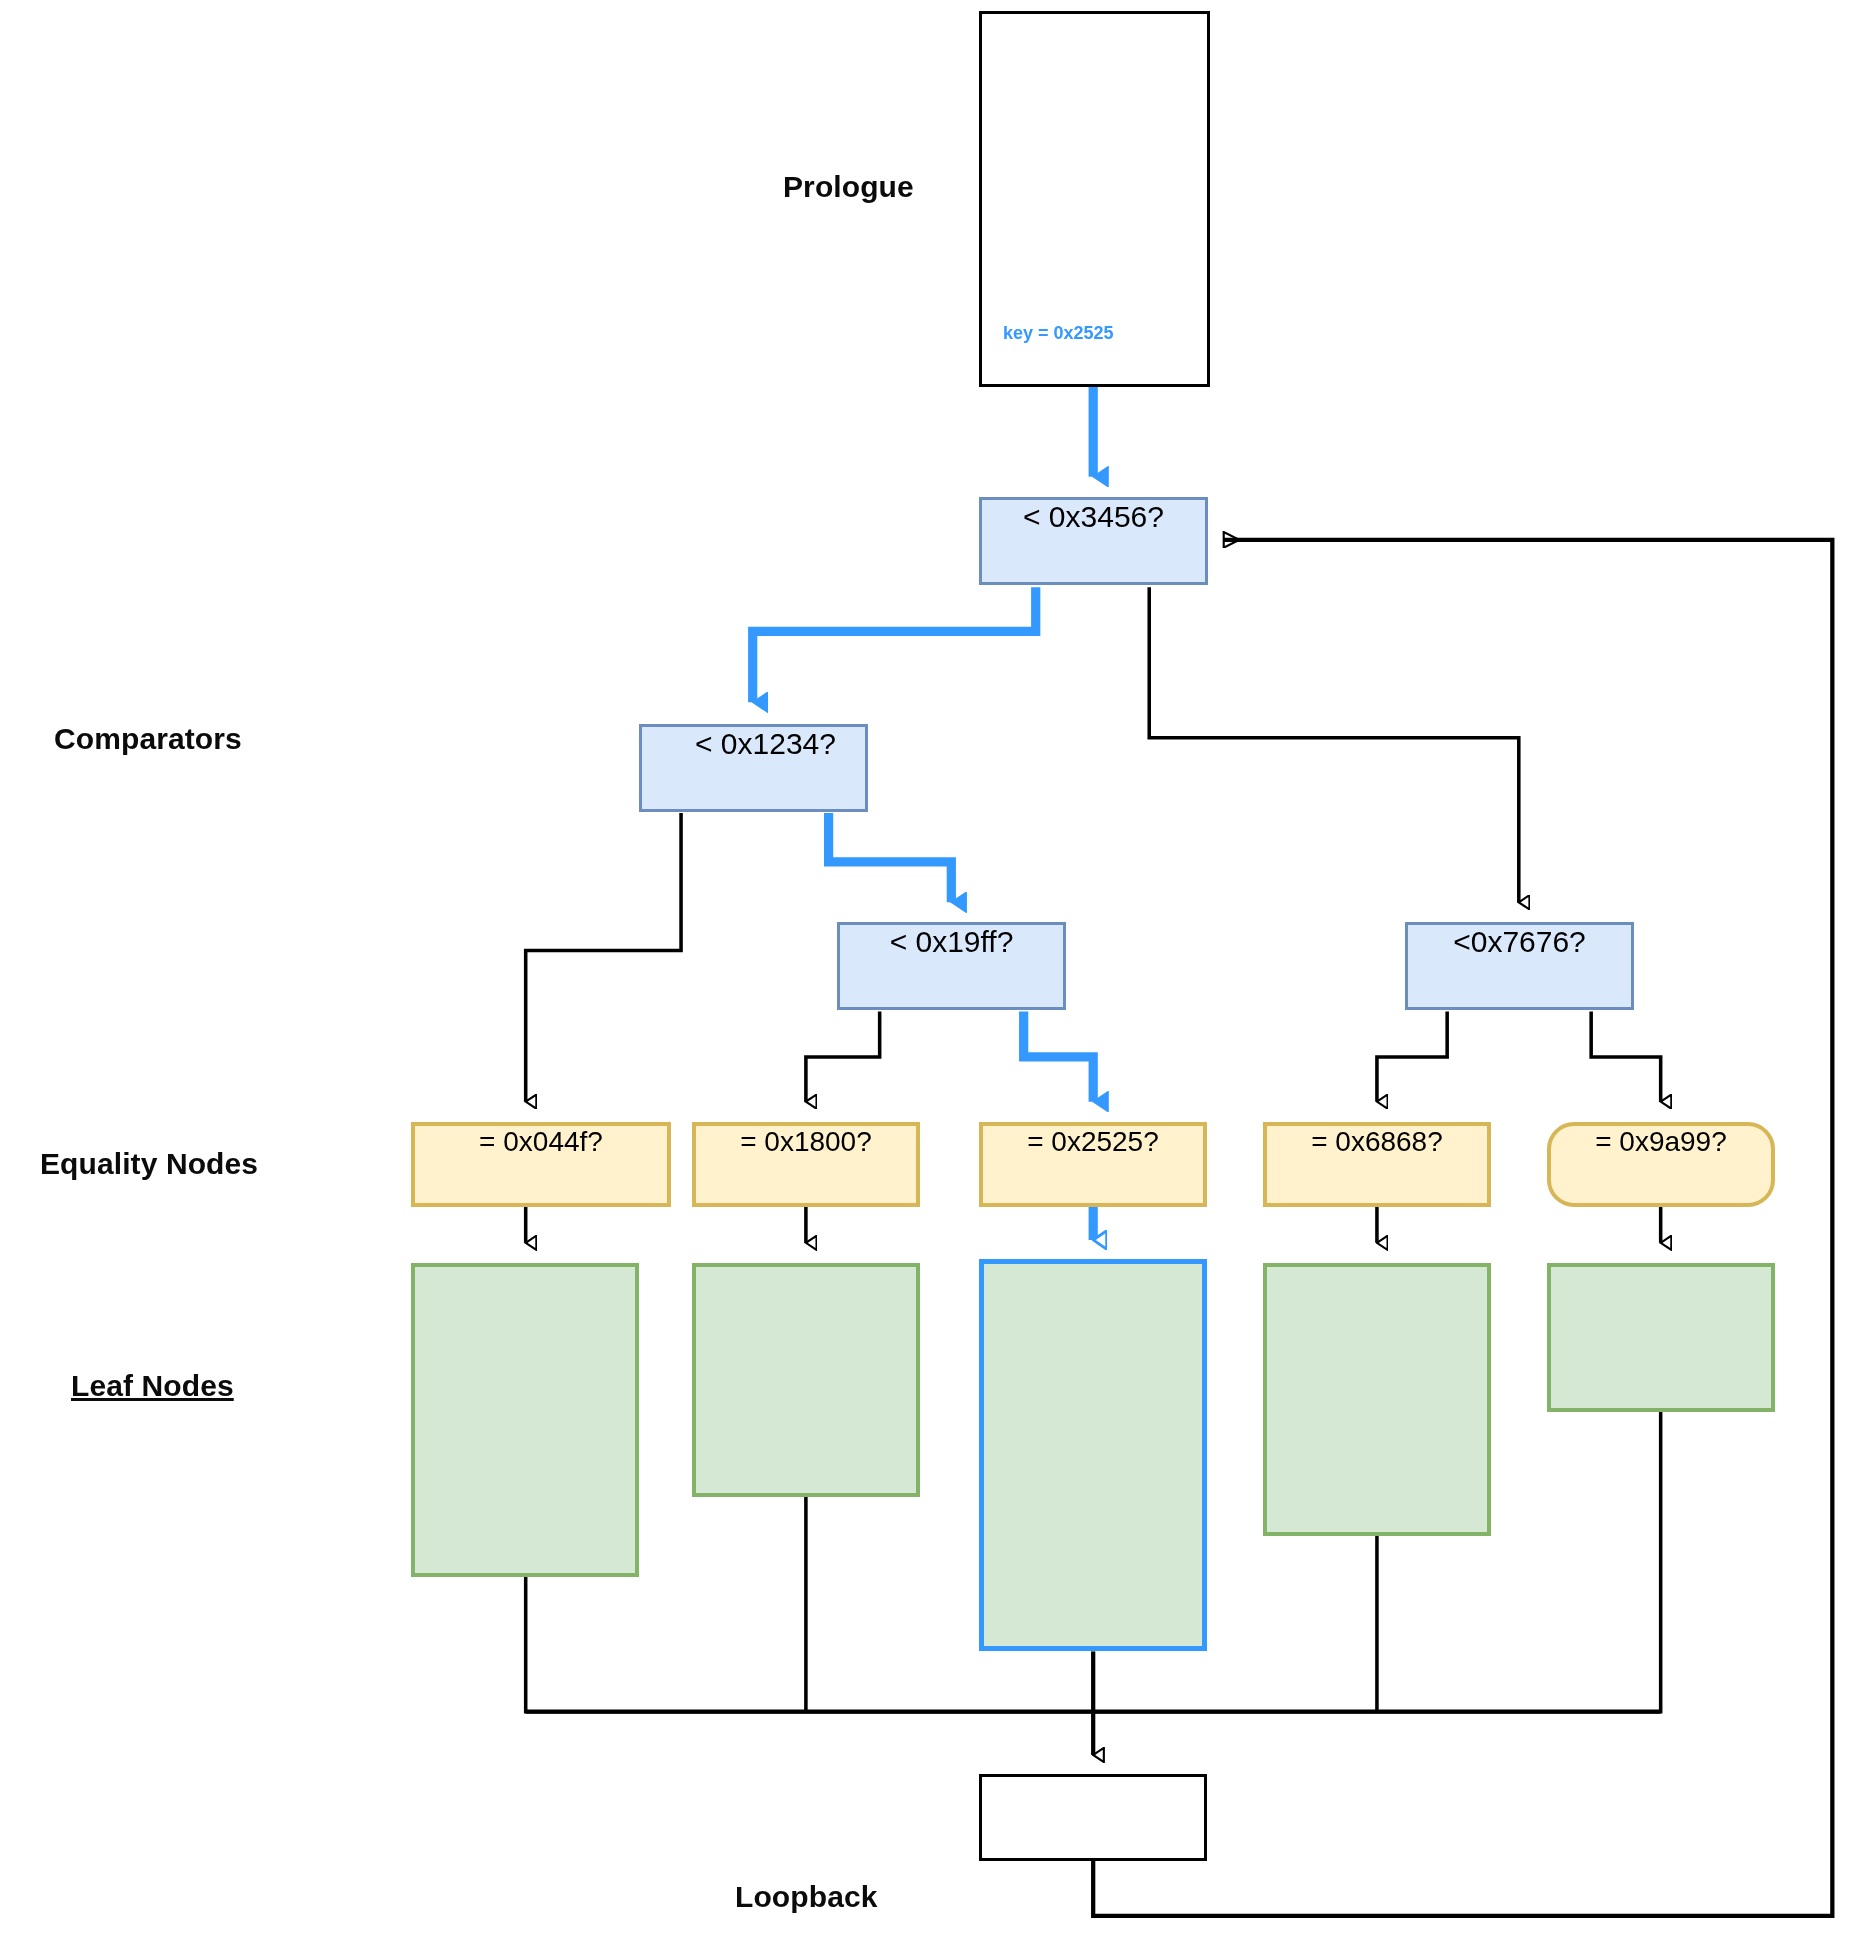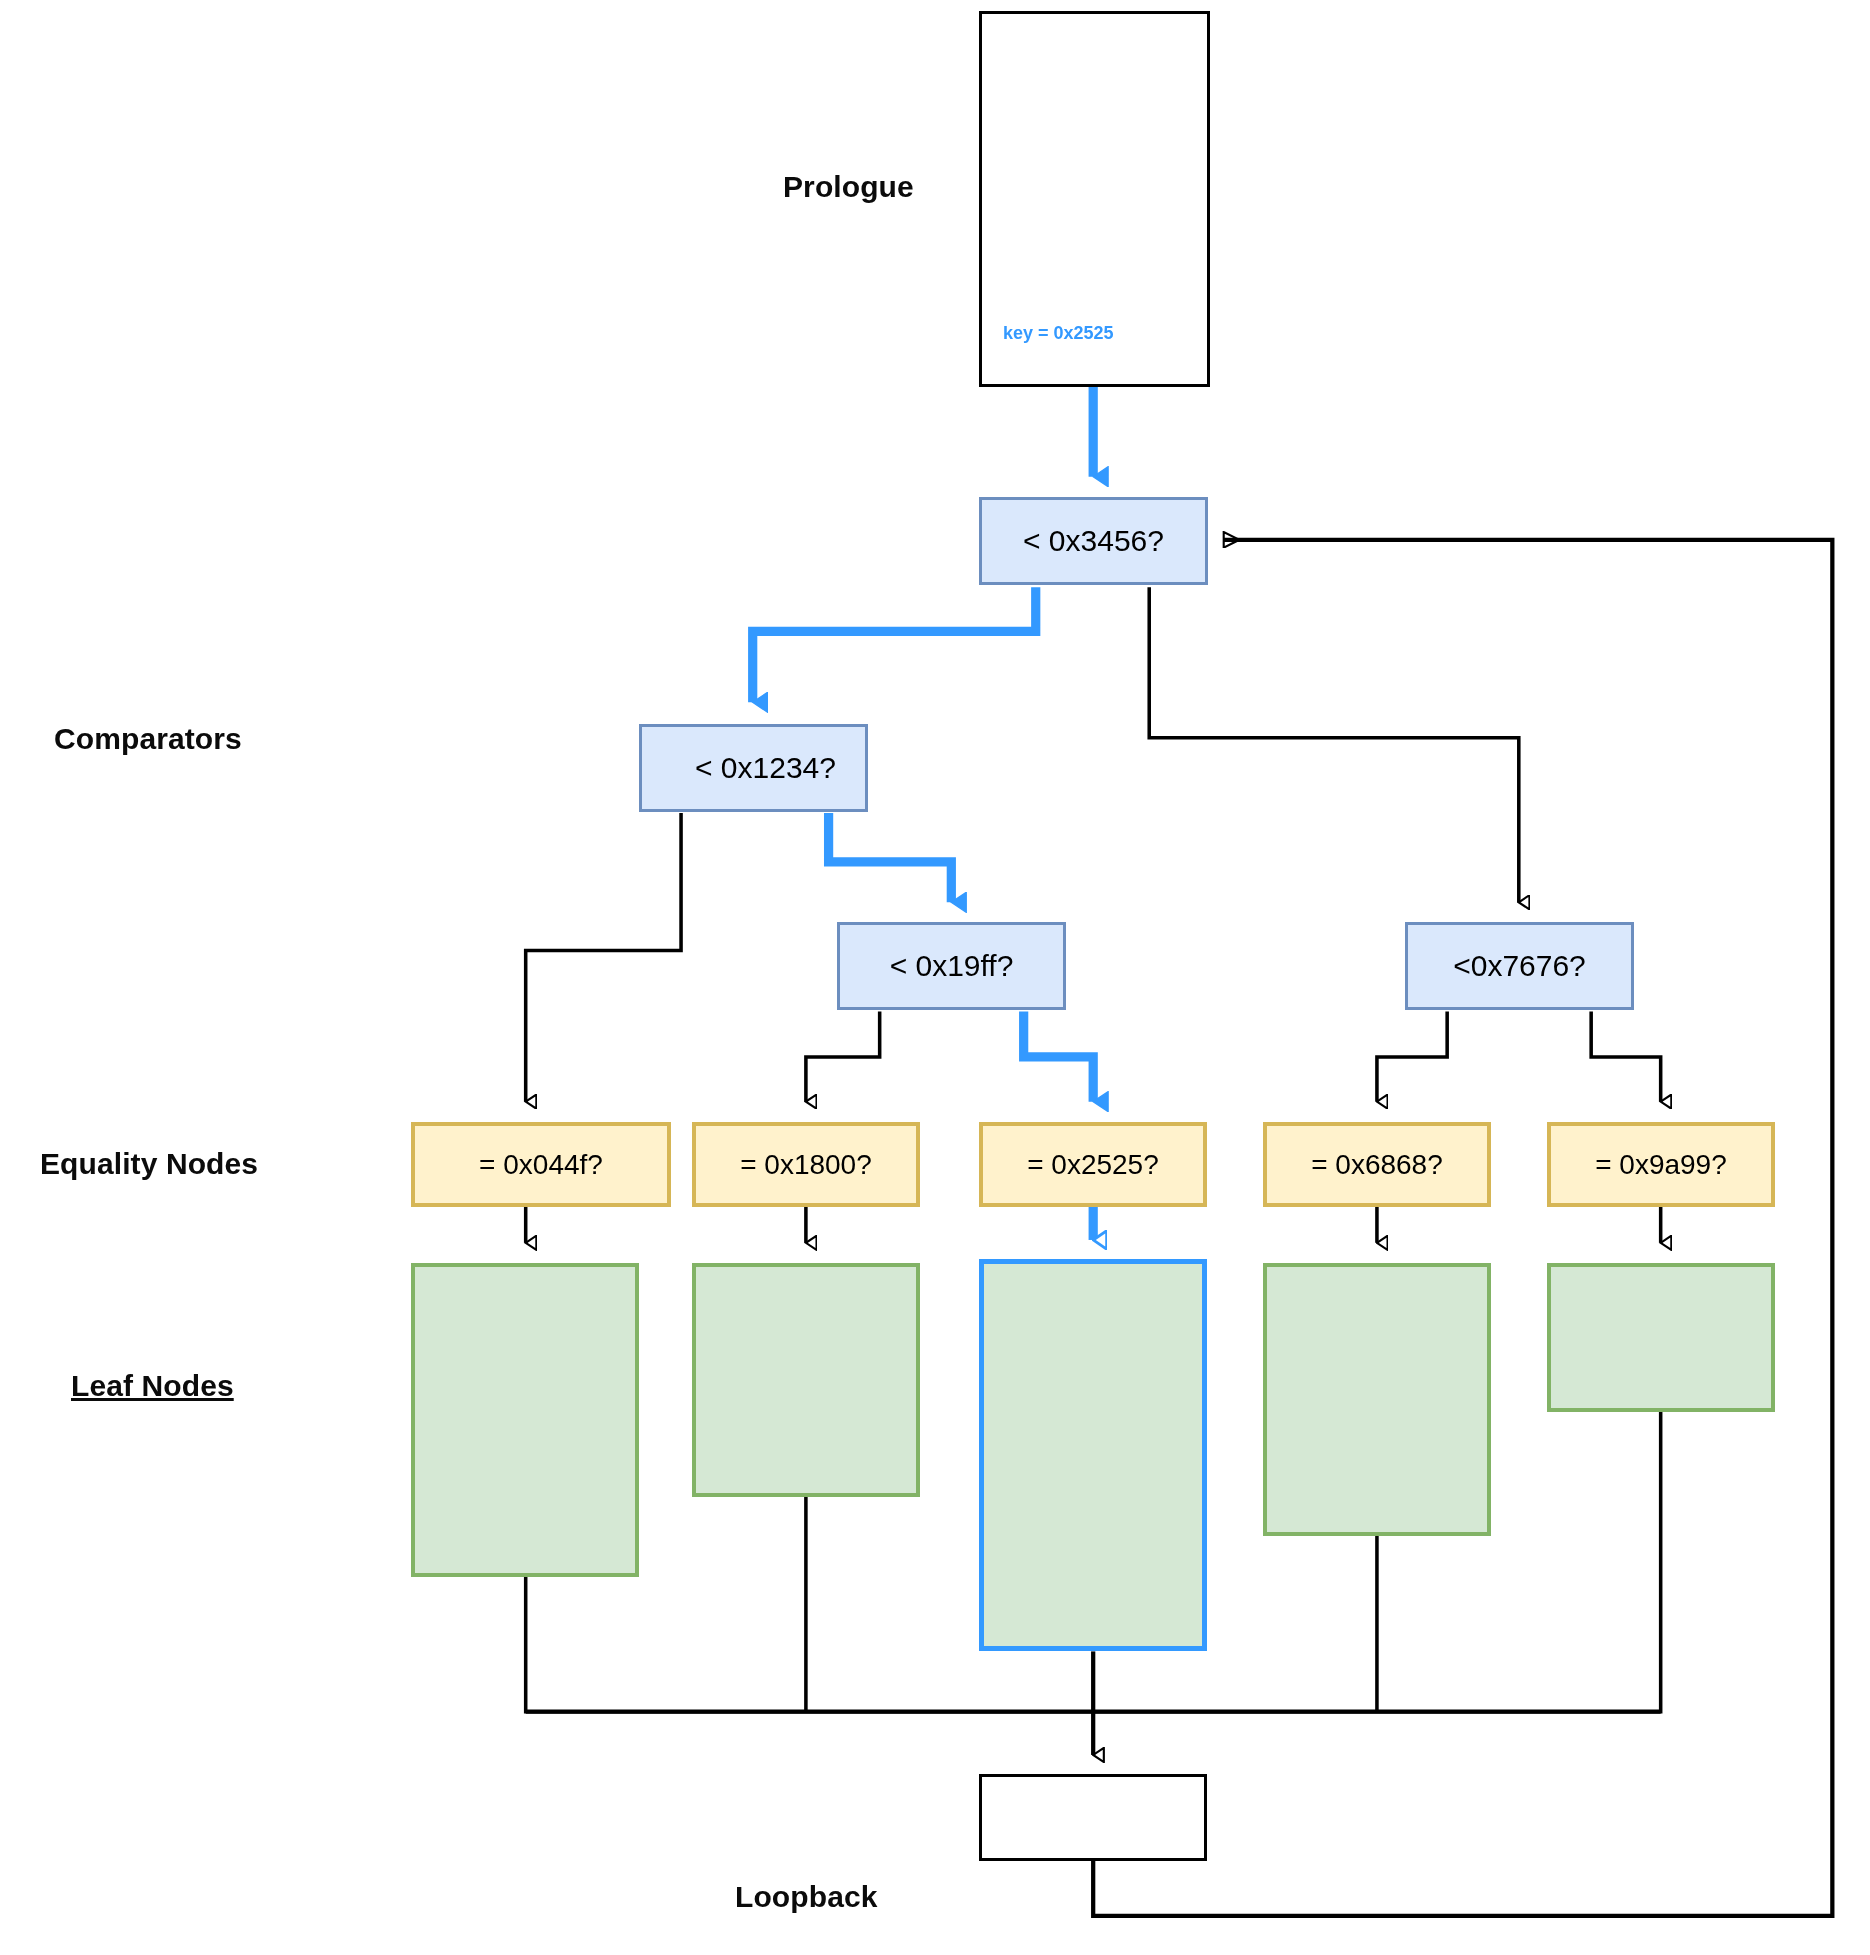--- a/index.html
+++ b/index.html
@@ -1,19 +1,19 @@
 <!DOCTYPE html>
 <html style="font-size:11.4px"><head>
 <meta charset="utf-8">
 <style>
   html,body{margin:0;padding:0;background:#ffffff;}
   body{font-family:"Liberation Sans", sans-serif;}
   #stage{position:relative;width:1870px;height:1955px;background:#fff;overflow:hidden;}
   #wires{position:absolute;left:0;top:0;width:1870px;height:1955px;}
-  .node{position:absolute;box-sizing:border-box;display:flex;align-items:center;justify-content:center;}
+  .node{position:absolute;box-sizing:border-box;display:flex;justify-content:center;}
   .node span{display:block;text-align:center;}
 
   .stage-label{position:absolute;font-weight:bold;font-size:30px;color:#0b0b0b;letter-spacing:0.1px;white-space:nowrap;}
 
   .box-plain{border:3.5px solid #000000;background:#ffffff;}
   .box-cmp{border:3.5px solid #6c8ebf;background:#dae8fc;}
   .box-eq{border:4.3px solid #d6b656;background:#fff2cc;}
   .box-leaf{border:4.3px solid #82b366;background:#d5e8d4;}
   .box-leaf.active{border:5.7px solid #3399ff;}
 
@@ -154,21 +154,21 @@
   </div>
   <div class="node box-eq" style="left:692px;top:1122px;width:228px;height:85px;">
     <span class="eq-text">= 0x1800?</span>
   </div>
   <div class="node box-eq" style="left:979px;top:1122px;width:228px;height:85px;">
     <span class="eq-text">= 0x2525?</span>
   </div>
   <div class="node box-eq" style="left:1263px;top:1122px;width:228px;height:85px;">
     <span class="eq-text">= 0x6868?</span>
   </div>
-  <div class="node box-eq" style="left:1547px;top:1122px;width:228px;height:85px;">
+  <div class="node box-eq" style="left:1547px;top:1122px;width:228px;height:85px;border-radius:27px;">
     <span class="eq-text">= 0x9a99?</span>
   </div>
 
   <div class="node box-leaf" style="left:411px;top:1263px;width:228px;height:314px;">
     <span></span>
   </div>
   <div class="node box-leaf" style="left:692px;top:1263px;width:228px;height:234px;">
     <span></span>
   </div>
   <div class="node box-leaf active" style="left:979px;top:1259px;width:228px;height:392px;">

